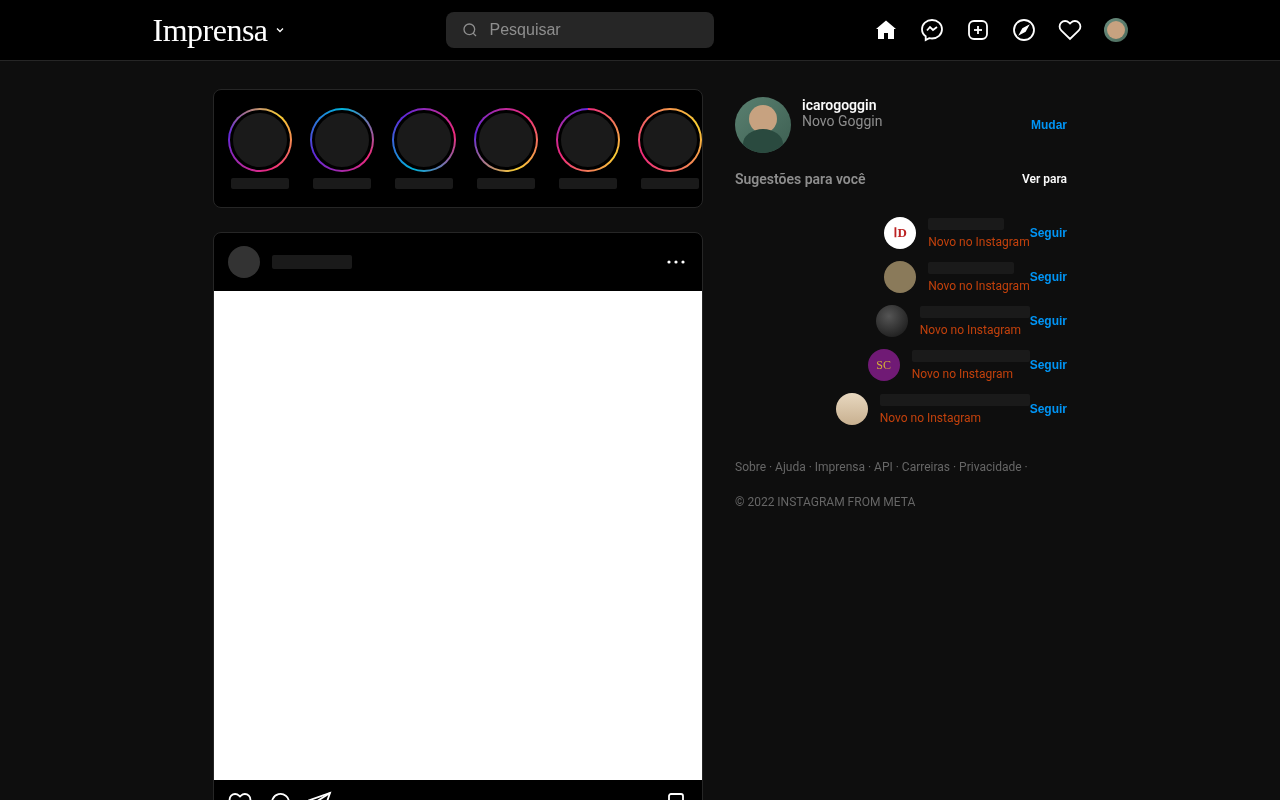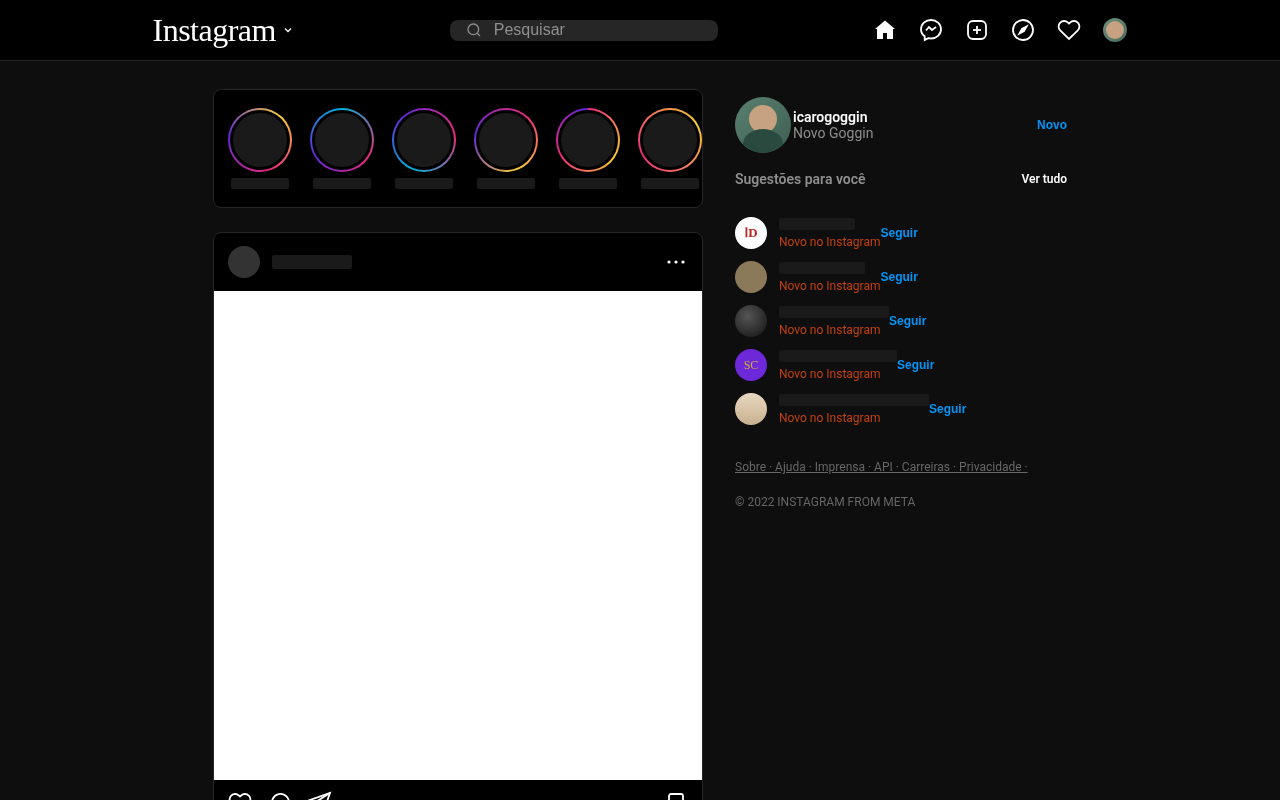--- a/index.html
+++ b/index.html
@@ -29,21 +29,21 @@
   .logo-wrap { display: flex; align-items: center; gap: 6px; cursor: pointer; }
   .logo {
     font-family: "Brush Script MT", cursive;
     font-size: 32px;
     font-weight: 500;
     letter-spacing: -0.5px;
     color: #fff;
   }
   .search {
     width: 268px;
-    height: 21px;
+    height: 36px;
     background: #262626;
     border-radius: 8px;
     display: flex;
     align-items: center;
     padding: 0 16px;
     gap: 12px;
   }
   .search input {
     background: transparent;
     border: none;
@@ -123,21 +123,21 @@
   }
   .post-user { display:flex; align-items:center; gap:12px;}
   .post-avatar{width:32px;height:32px;border-radius:50%;background:#333;}
   .post-username{background:#1a1a1a;height:14px;width:80px;border-radius:2px;}
   .post-image{height:489px;background:#fff;}
   .post-actions{height:46px;display:flex;align-items:center;justify-content:space-between;padding:0 14px;}
   .post-actions-left{display:flex;gap:16px;}
 
   
   .profile-row{display:flex;align-items:center;justify-content:space-between;margin-bottom:18px;margin-top:8px;}
-  .profile-left{display:flex;align-items:center;gap:2px;}
+  .profile-left{display:flex;gap:11px;}
   .profile-avatar{
     width:56px;height:56px;border-radius:50%;
     background:linear-gradient(135deg,#5a8070,#3d5f52);
     position:relative;overflow:hidden;cursor:pointer;
   }
   .profile-avatar::before{
     content:"";position:absolute;top:8px;left:14px;width:28px;height:28px;border-radius:50%;
     background:#c7a280;
   }
   .profile-avatar::after{
@@ -145,44 +145,44 @@
     background:#2a4a3f;
   }
   .profile-names .uname{font-weight:600;font-size:14px;color:#fafafa;cursor:pointer;}
   .profile-names .fname{font-size:14px;color:#8e8e8e;}
   .link-btn{color:#0095f6;font-size:12px;font-weight:600;cursor:pointer;background:none;border:none;}
 
   .sugg-header{display:flex;justify-content:space-between;align-items:center;margin-bottom:24px;}
   .sugg-title{color:#8e8e8e;font-weight:600;font-size:14px;}
   .see-all{color:#fafafa;font-size:12px;font-weight:600;cursor:pointer;}
 
-  .sugg-row{display:flex;align-items:center;justify-content:flex-start;padding:6px 0;}
+  .sugg-row{display:flex;align-items:center;justify-content:flex-end;padding:6px 0;}
   .sugg-left{display:flex;align-items:center;gap:12px;}
   .sugg-avatar{width:32px;height:32px;border-radius:50%;background:#333;cursor:pointer;flex-shrink:0;}
   .sugg-avatar.a0{background:#fff;display:flex;align-items:center;justify-content:center;color:#b22;font-weight:700;font-size:13px;font-family:serif;}
   .sugg-avatar.a1{background:#8a7a5a;}
   .sugg-avatar.a2{background:radial-gradient(circle at 40% 35%,#555,#111);}
-  .sugg-avatar.a3{background:#6d28d9;display:flex;align-items:center;justify-content:center;color:#d4af37;font-size:12px;font-family:serif;}
+  .sugg-avatar.a3{background:#701a75;display:flex;align-items:center;justify-content:center;color:#d4af37;font-size:12px;font-family:serif;}
   .sugg-avatar.a4{background:linear-gradient(#e8d8c0,#c8b090);}
   .sugg-names .s-uname{background:#1a1a1a;height:12px;border-radius:2px;margin-bottom:5px;}
   .sugg-names .s-sub{font-size:12px;color:#c2410c;}
 
   .footer-links{margin-top:26px;font-size:12px;color:#666;line-height:1.7;}
-  .footer-links span{cursor:pointer;text-decoration:underline;}
+  .footer-links span{cursor:pointer;}
   .copyright{margin-top:18px;font-size:12px;color:#666;}
 
   svg{display:block;}
 </style>
 </head>
 <body>
 
 <div class="nav">
   <div class="nav-inner">
     <div class="logo-wrap">
-      <span class="logo">Instagram</span>
+      <span class="logo">Imprensa</span>
       <span>
         <svg width="12" height="12" viewBox="0 0 24 24" fill="none" stroke="#fff" stroke-width="2.5">
             <polyline points="6 9 12 15 18 9"></polyline>
           </svg>
       </span>
     </div>
 
     <div class="search">
       <span>
         <svg width="16" height="16" viewBox="0 0 24 24" fill="none" stroke="#8e8e8e" stroke-width="2">
@@ -317,26 +317,26 @@
 
   <div class="sidebar">
     <div class="profile-row">
       <div class="profile-left">
         <div class="profile-avatar"></div>
         <div class="profile-names">
           <div class="uname">icarogoggin</div>
           <div class="fname">Novo Goggin</div>
         </div>
       </div>
-      <button class="link-btn">Novo</button>
+      <button class="link-btn">Mudar</button>
     </div>
 
     <div class="sugg-header">
       <span class="sugg-title">Sugestões para você</span>
-      <span class="see-all">Ver tudo</span>
+      <span class="see-all">Ver para</span>
     </div>
 
     <div id="sugg-list">
         <div class="sugg-row">
           <div class="sugg-left">
             <div class="sugg-avatar a0">ⵏD</div>
             <div class="sugg-names">
               <div class="s-uname" style="width:76px"></div>
               <div class="s-sub">Novo no Instagram</div>
             </div>

